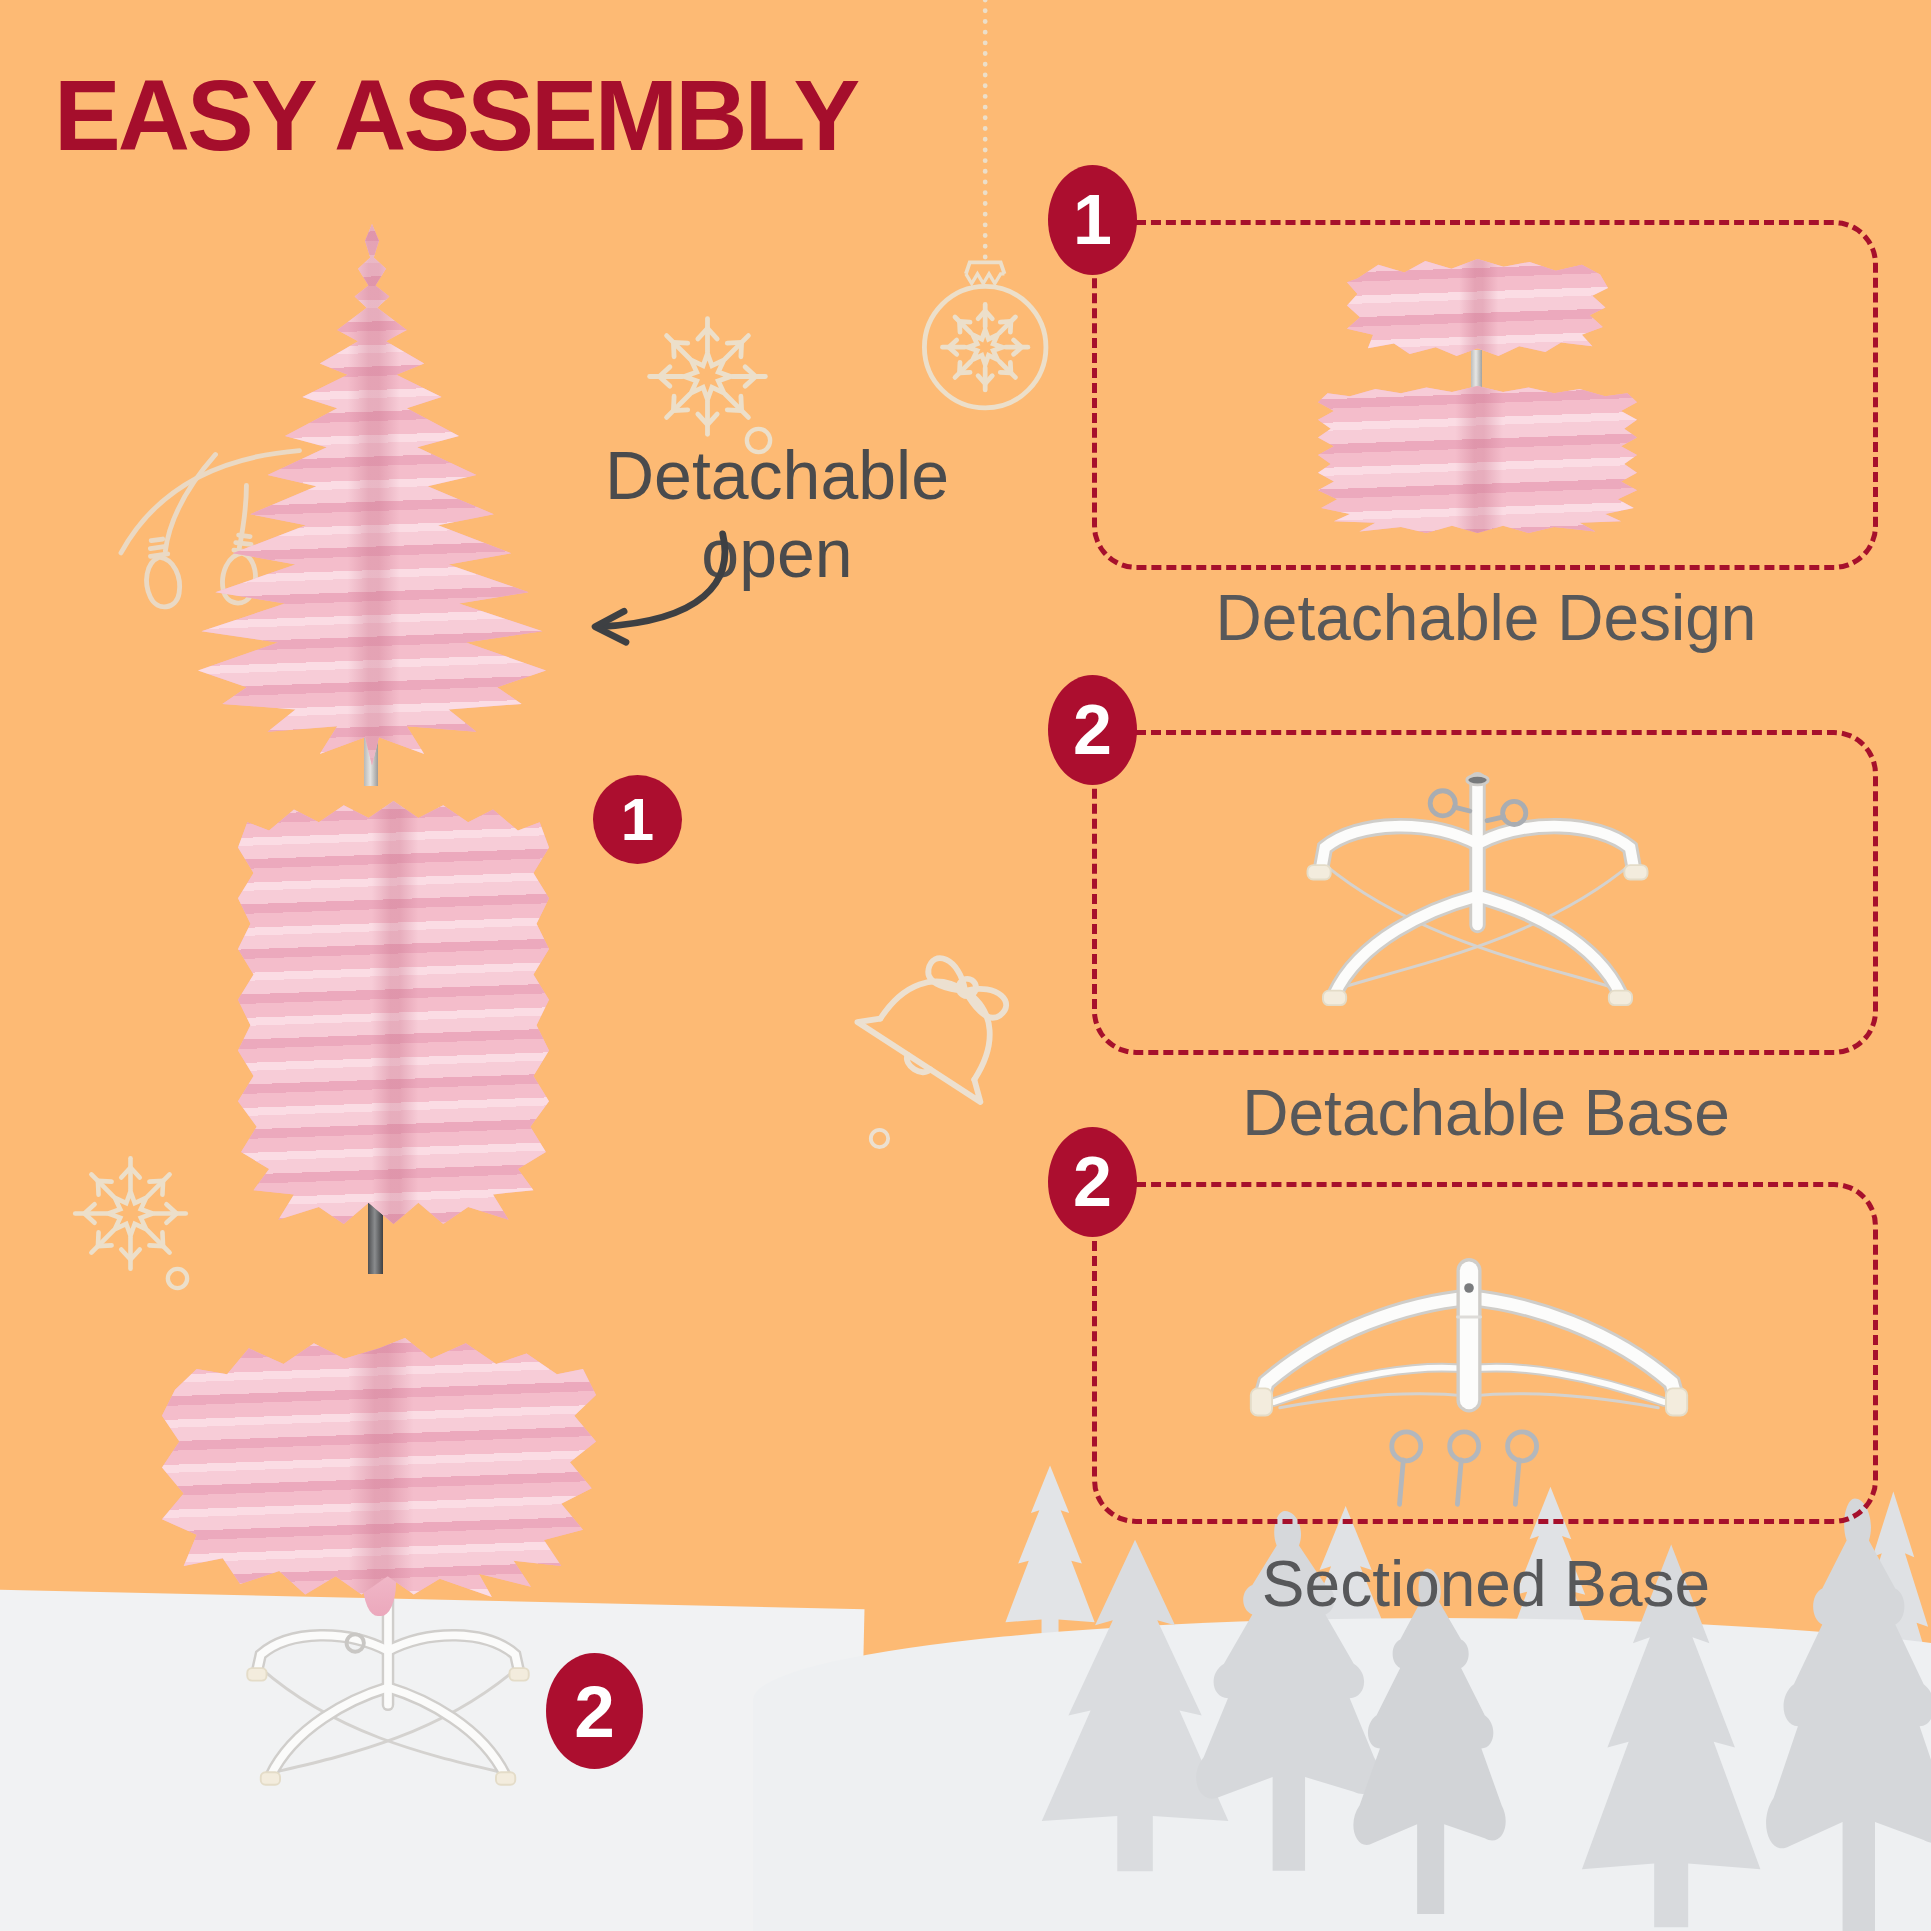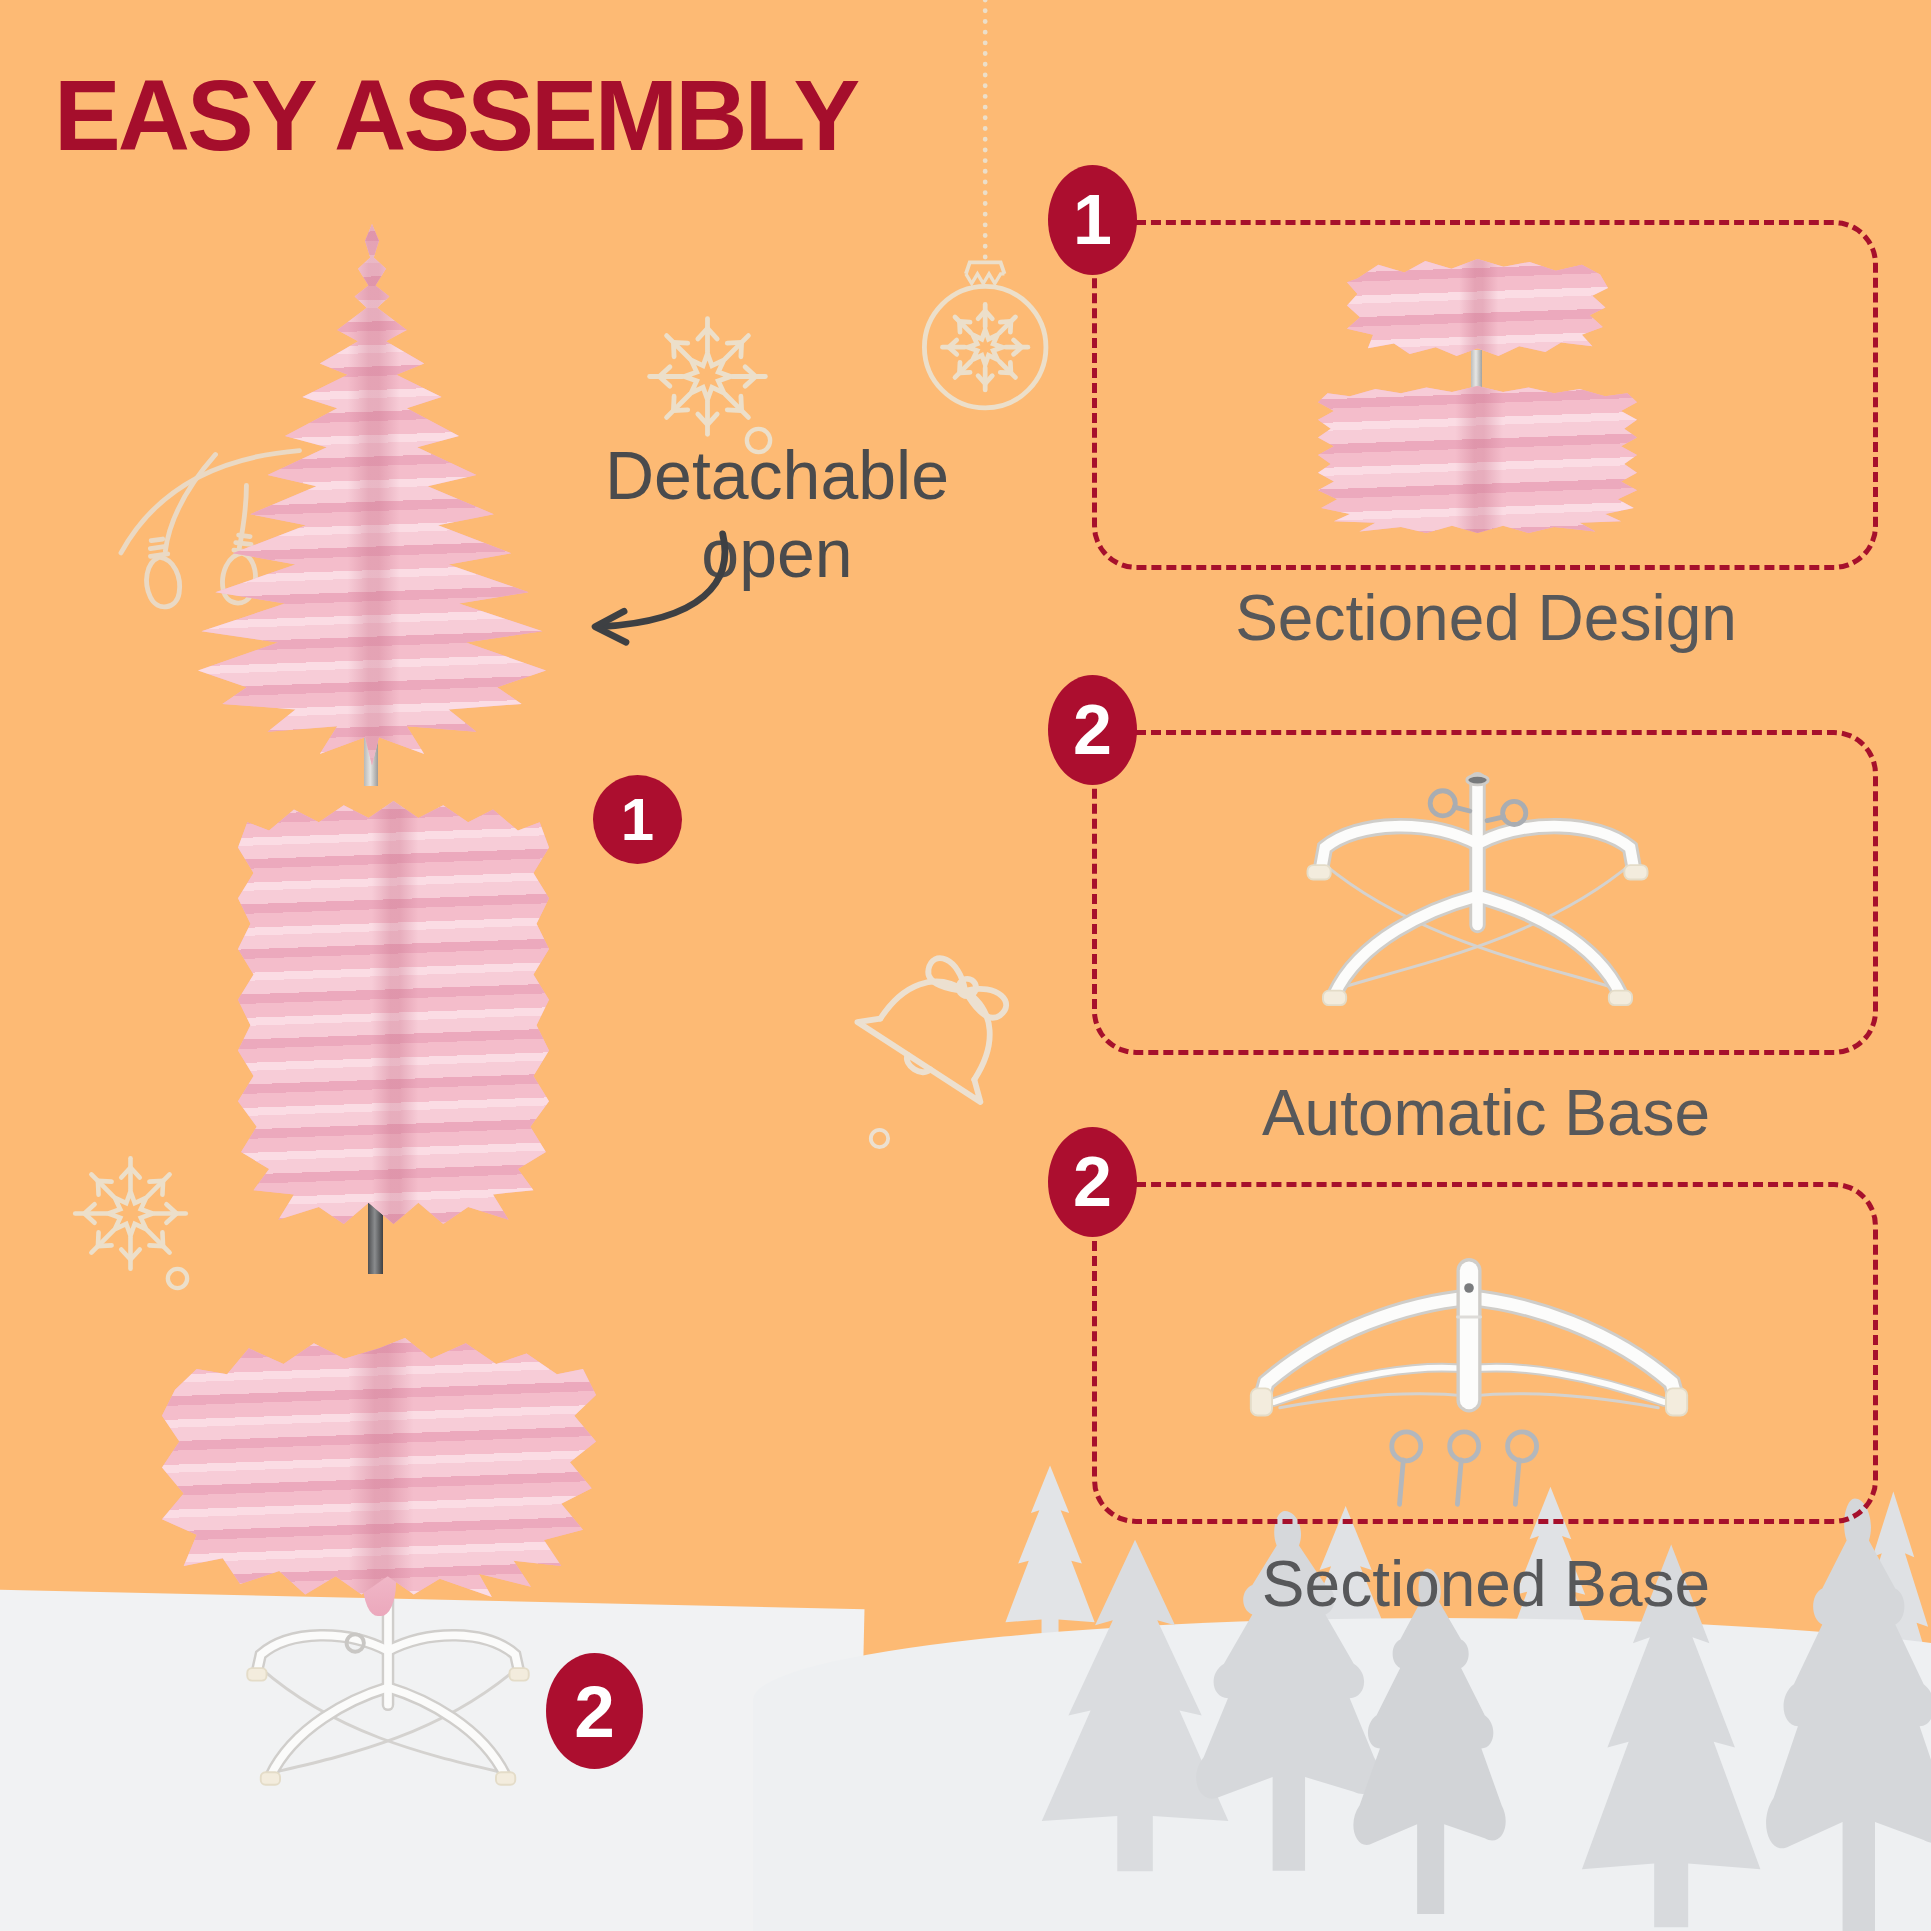--- a/index.html
+++ b/index.html
@@ -303,21 +303,21 @@
     </g>
   </svg>
 
   <div class="abs badge badge-l2">2</div>
 
   <div class="abs badge badge-p badge-p1">1</div>
   <div class="abs panel panel1"></div>
   <div class="abs fluff p1-top"></div>
   <div class="abs pole-p1"></div>
   <div class="abs fluff blob p1-bottom"></div>
-  <div class="abs caption cap1">Sectioned Design</div>
+  <div class="abs caption cap1">Detachable Design</div>
 
   <div class="abs badge badge-p badge-p2">2</div>
   <div class="abs panel panel2"></div>
   <svg class="abs" style="left:1265px;top:751px;z-index:5;" width="425" height="290" viewBox="0 0 440 300">
     <g fill="none" stroke-linecap="round">
       <g stroke="#d4d2cf" stroke-width="3">
         <path d="M60,116 C 160,200 300,224 370,248"></path>
         <path d="M380,116 C 280,200 140,224 70,248"></path>
       </g>
       <g stroke="#cfcdc9" stroke-width="17">
@@ -342,21 +342,21 @@
         <line x1="247" y1="68" x2="230" y2="72"></line>
       </g>
       <g fill="#f3ecdd" stroke="#e4dcc8" stroke-width="2">
         <rect x="44" y="118" width="24" height="15" rx="6"></rect>
         <rect x="372" y="118" width="24" height="15" rx="6"></rect>
         <rect x="60" y="248" width="24" height="15" rx="6"></rect>
         <rect x="356" y="248" width="24" height="15" rx="6"></rect>
       </g>
     </g>
   </svg>
-  <div class="abs caption cap2">Automatic Base</div>
+  <div class="abs caption cap2">Detachable Base</div>
 
   <div class="abs badge badge-p badge-p3">2</div>
   <div class="abs panel panel3"></div>
   <svg class="abs" style="left:1218px;top:1255px;z-index:5;" width="502" height="261" viewBox="0 0 520 270">
     <g fill="none" stroke-linecap="round">
       <g stroke="#d4d2cf" stroke-width="3">
         <path d="M260,146 C 200,140 130,146 64,158"></path>
         <path d="M260,146 C 320,140 390,146 456,158"></path>
       </g>
       <g stroke="#cfcdc9" stroke-width="10">

